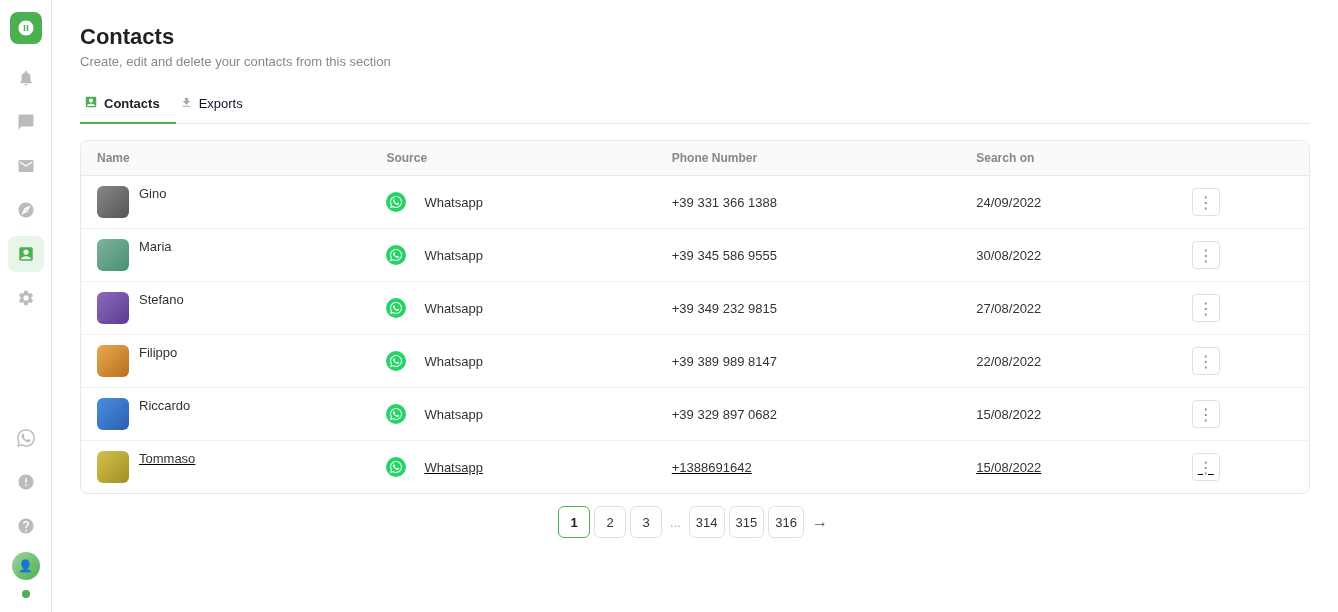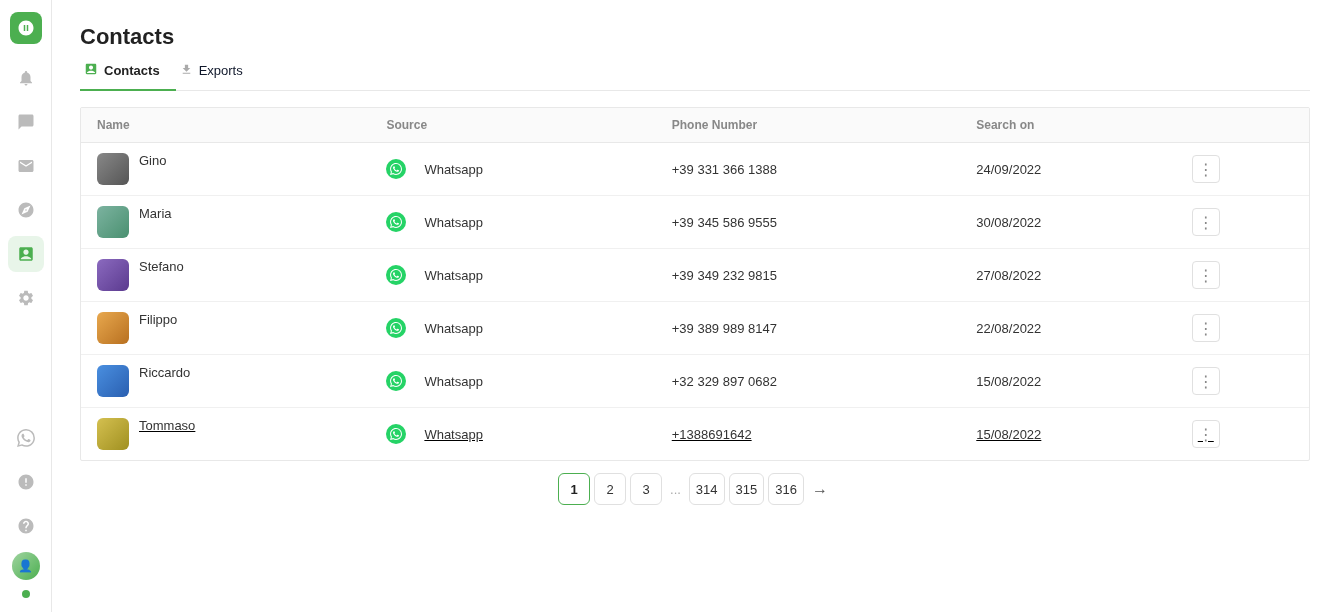--- a/index.html
+++ b/index.html
@@ -137,21 +137,21 @@
       background: #fff;
       display: flex; align-items: center; justify-content: center;
       cursor: pointer;
       color: #666;
       font-size: 14px;
     }
 
     
     .table-wrap {
       border: 1px solid #e8e8e8;
-      border-radius: 2px;
+      border-radius: 8px;
       overflow: hidden;
     }
     table {
       width: 100%;
       border-collapse: collapse;
     }
     thead tr {
       background: #fafafa;
     }
     thead th {
@@ -308,20 +308,21 @@
         </svg>
     </div>
     <div class="sidebar-avatar">👤</div>
     <div class="online-dot"></div>
   </div>
 </nav>
 
 <main class="main">
   <div class="content">
     <h1 class="page-title">Contacts</h1>
+    <p class="page-subtitle">Create, edit and delete your contacts from this section</p>
 
     <div class="tabs">
       <div class="tab active">
         <span>
           <svg width="14" height="14" viewBox="0 0 24 24" fill="#4CAF50">
               <path d="M19 3H5c-1.1 0-2 .9-2 2v14c0 1.1.9 2 2 2h14c1.1 0 2-.9 2-2V5c0-1.1-.9-2-2-2zm-7 3c1.93 0 3.5 1.57 3.5 3.5S13.93 13 12 13s-3.5-1.57-3.5-3.5S10.07 6 12 6zm7 13H5v-.23c0-.62.28-1.2.76-1.58C7.47 15.82 9.64 15 12 15s4.53.82 6.24 2.19c.48.38.76.97.76 1.58V19z"></path>
             </svg>
         </span>
         <span>Contacts</span>
       </div>
@@ -450,21 +451,21 @@
       <td>
         <div class="source-cell">
           <div class="wa-icon">
             <svg viewBox="0 0 24 24">
                       <path d="M17.472 14.382c-.297-.149-1.758-.867-2.03-.967-.273-.099-.471-.148-.67.15-.197.297-.767.966-.94 1.164-.173.199-.347.223-.644.075-.297-.15-1.255-.463-2.39-1.475-.883-.788-1.48-1.761-1.653-2.059-.173-.297-.018-.458.13-.606.134-.133.298-.347.446-.52.149-.174.198-.298.298-.497.099-.198.05-.371-.025-.52-.075-.149-.669-1.612-.916-2.207-.242-.579-.487-.5-.669-.51-.173-.008-.371-.01-.57-.01-.198 0-.52.074-.792.372-.272.297-1.04 1.016-1.04 2.479 0 1.462 1.065 2.875 1.213 3.074.149.198 2.096 3.2 5.077 4.487.709.306 1.262.489 1.694.625.712.227 1.36.195 1.871.118.571-.085 1.758-.719 2.006-1.413.248-.694.248-1.289.173-1.413-.074-.124-.272-.198-.57-.347m-5.421 7.403h-.004a9.87 9.87 0 01-5.031-1.378l-.361-.214-3.741.982.998-3.648-.235-.374a9.86 9.86 0 01-1.51-5.26c.001-5.45 4.436-9.884 9.888-9.884 2.64 0 5.122 1.03 6.988 2.898a9.825 9.825 0 012.893 6.994c-.003 5.45-4.437 9.884-9.885 9.884m8.413-18.297A11.815 11.815 0 0012.05 0C5.495 0 .16 5.335.157 11.892c0 2.096.547 4.142 1.588 5.945L.057 24l6.305-1.654a11.882 11.882 0 005.683 1.448h.005c6.554 0 11.89-5.335 11.893-11.893a11.821 11.821 0 00-3.48-8.413z" fill="white"></path>
                     </svg>
           </div>
           <span>Whatsapp</span>
         </div>
       </td>
-      <td>+32 329 897 0682</td>
+      <td>+39 329 897 0682</td>
       <td>15/08/2022</td>
       <td style="text-align:right">
         <button class="more-btn">⋮</button>
       </td>
     </tr>
             <tr>
       <td>
         <div class="name-cell">
           <div class="avatar-img" style="background:linear-gradient(135deg, #d4c050, #a09020)"></div>
           <span>Tommaso</span>

